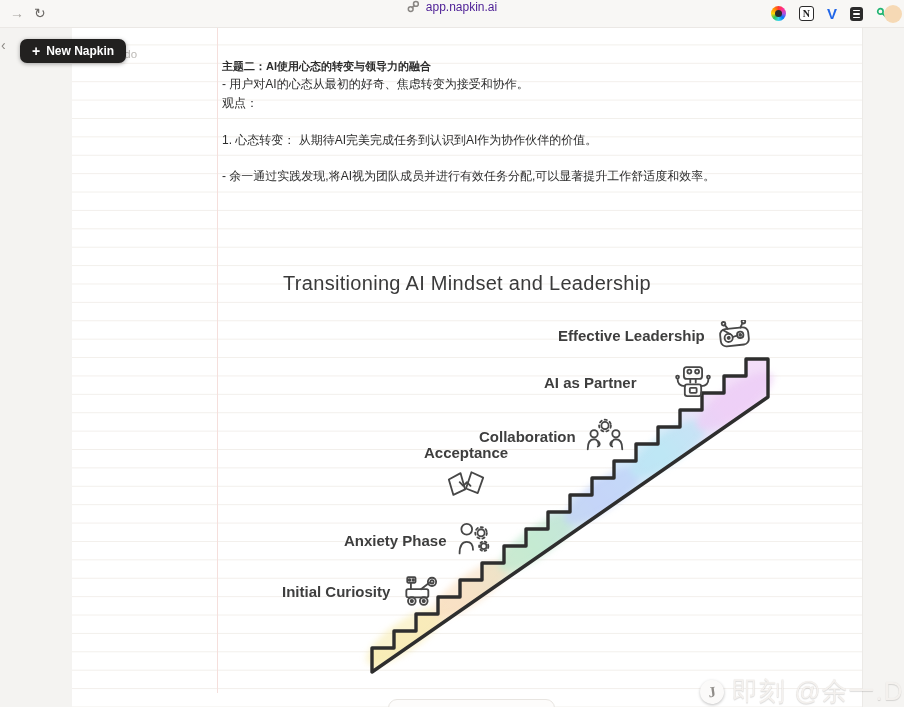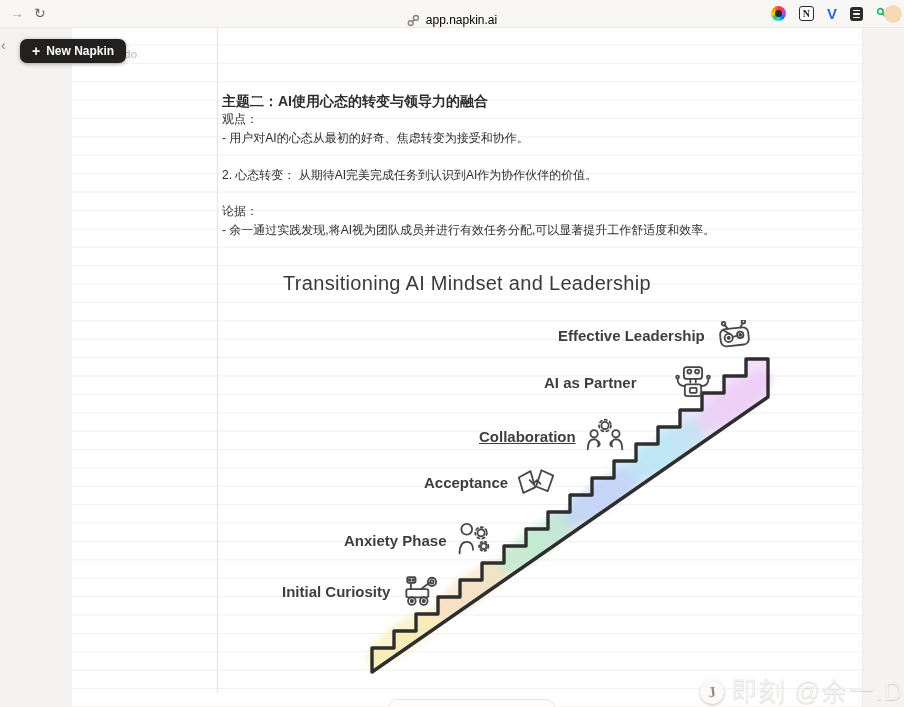--- a/index.html
+++ b/index.html
@@ -10,22 +10,22 @@
     -webkit-font-smoothing:antialiased;
   }
   
   .topbar{
     position:absolute;left:0;top:0;width:904px;height:27px;
     background:#f8f7f5;border-bottom:1px solid #ebe8e5;z-index:30;
   }
   .nav-glyph{position:absolute;top:3px;font-size:14px;line-height:20px;}
   .url-group{
     position:absolute;left:50%;top:0;transform:translateX(-50%);
-    height:27px;display:flex;align-items:flex-end;gap:6px;
-    font-size:12px;color:#000000;font-weight:500;
+    height:27px;display:flex;align-items:flex-start;gap:6px;
+    font-size:12px;color:#4c1d95;font-weight:500;
   }
   .ext-row{position:absolute;right:14px;top:0;height:27px;display:flex;align-items:center;gap:13px;}
   .ext-rainbow{width:15px;height:15px;border-radius:50%;
     background:conic-gradient(#ff3b30,#ff2d95,#af52de,#007aff,#32d5e8,#34c759,#ffd60a,#ff9500,#ff3b30);
     display:flex;align-items:center;justify-content:center;}
   .ext-rainbow i{display:block;width:7px;height:7px;border-radius:50%;background:#2a2a2a;}
   .ext-notion{width:13px;height:13px;background:#fff;border:1.5px solid #2b2b2b;border-radius:3px;
     display:flex;align-items:center;justify-content:center;
     font-family:"Liberation Serif","DejaVu Serif",serif;font-weight:700;font-size:10px;color:#1f1f1f;}
   .ext-v{font-weight:800;font-size:15px;color:#2166e8;line-height:15px;}
@@ -52,21 +52,21 @@
   
   .page{
     position:absolute;left:72px;top:27px;width:790px;height:680px;background:#ffffff;z-index:1;
     background-image:linear-gradient(to bottom,transparent 0 17.4px,#f2efeb 17.4px 18.4px);
     background-size:100% 18.4px;background-repeat:repeat-y;
   }
   .margin-line{position:absolute;left:145px;top:0;bottom:14px;width:1px;background:#f5dfdc;}
   
   .doc{position:absolute;left:222px;top:57px;z-index:8;color:#2d2d2d;font-size:12px;}
   .doc-line{height:18.4px;line-height:18.4px;white-space:nowrap;}
-  .doc-line.bold{font-weight:700;font-size:14px;margin-top:35px;}
+  .doc-line.bold{font-weight:700;font-size:11px;}
   
   .diagram-title{
     position:absolute;left:467px;top:272px;transform:translateX(-50%);z-index:9;
     font-size:20px;font-weight:400;color:#3a3a3a;letter-spacing:.3px;white-space:nowrap;
   }
   .stairs-svg{position:absolute;left:0;top:0;width:904px;height:707px;z-index:7;pointer-events:none;}
   .step-label{
     position:absolute;z-index:9;display:flex;align-items:center;gap:9px;height:36px;
     font-size:15px;font-weight:600;color:#3e3e3e;white-space:nowrap;
   }
@@ -144,26 +144,25 @@
   <span>↩</span>
   <span>Undo</span>
 </div>
 
 <div class="page">
   <div class="margin-line"></div>
 </div>
 
 <div class="doc">
   <div class="doc-line bold">主题二：AI使用心态的转变与领导力的融合</div>
+  <div class="doc-line">- 用户对AI的心态从最初的好奇、焦虑转变为接受和协作。</div>
   <div class="doc-line">观点：</div>
-  <div class="doc-line">- 用户对AI的心态从最初的好奇、焦虑转变为接受和协作。</div>
   <div class="doc-line"></div>
-  <div class="doc-line">2. 心态转变： 从期待AI完美完成任务到认识到AI作为协作伙伴的价值。</div>
+  <div class="doc-line">1. 心态转变： 从期待AI完美完成任务到认识到AI作为协作伙伴的价值。</div>
   <div class="doc-line"></div>
-  <div class="doc-line">论据：</div>
   <div class="doc-line">- 余一通过实践发现,将AI视为团队成员并进行有效任务分配,可以显著提升工作舒适度和效率。</div>
 </div>
 
 <div class="diagram-title">Transitioning AI Mindset and Leadership</div>
 
 <svg class="stairs-svg" viewBox="0 0 904 707">
   <defs>
     <linearGradient id="stair-grad" gradientUnits="userSpaceOnUse" x1="380" y1="655" x2="762" y2="385">
       <stop offset="0" stop-color="#f6e8a2"></stop>
       <stop offset="0.2" stop-color="#f7d8b4"></stop>
@@ -224,37 +223,37 @@
       <rect x="13" y="22" width="18" height="13" rx="2.5"></rect>
       <rect x="18.5" y="26" width="7.5" height="5.5" rx="1"></rect>
       <path d="M13 24 C7 24 5 21 5 16"></path>
         <circle cx="5" cy="14" r="1.6"></circle>
       <path d="M31 24 C37 24 39 21 39 16"></path>
         <circle cx="39" cy="14" r="1.6"></circle>
     </g>
   </svg>
 </div>
 
-<div class="step-label" style="left:479px;top:418px;text-decoration:underline;">
+<div class="step-label" style="left:479px;top:418px;">
   <span>Collaboration</span>
   <svg width="40" height="37" viewBox="0 0 44 40">
     <g stroke="#474747" stroke-width="2" fill="none" stroke-linecap="round" stroke-linejoin="round">
       <circle cx="22" cy="8" r="4"></circle>
       <circle cx="22" cy="8" r="6.5" stroke-dasharray="2.5 3.4"></circle>
       <circle cx="10" cy="17" r="4"></circle>
       <path d="M3 34 C3 25 7 23 10 23 C13 23 15 26 15 30"></path>
       <path d="M14 25 C17 27 17 30 14 31"></path>
       <circle cx="34" cy="17" r="4"></circle>
       <path d="M41 34 C41 25 37 23 34 23 C31 23 29 26 29 30"></path>
       <path d="M30 25 C27 27 27 30 30 31"></path>
     </g>
   </svg>
 </div>
 
-<div class="step-label" style="left:424px;top:464px;">
+<div class="step-label" style="left:424px;top:444px;flex-direction:column;">
   <span>Acceptance</span>
   <svg width="38" height="28" viewBox="0 0 42 30">
     <g stroke="#474747" stroke-width="2" fill="none" stroke-linecap="round" stroke-linejoin="round">
       <polygon points="2,10 15,3 20,21 7,27"></polygon>
       <polygon points="40,8 27,2 21,20 34,25"></polygon>
       <path d="M14 13 l4 4 l4 -4 l4 4"></path>
     </g>
   </svg>
 </div>
 

